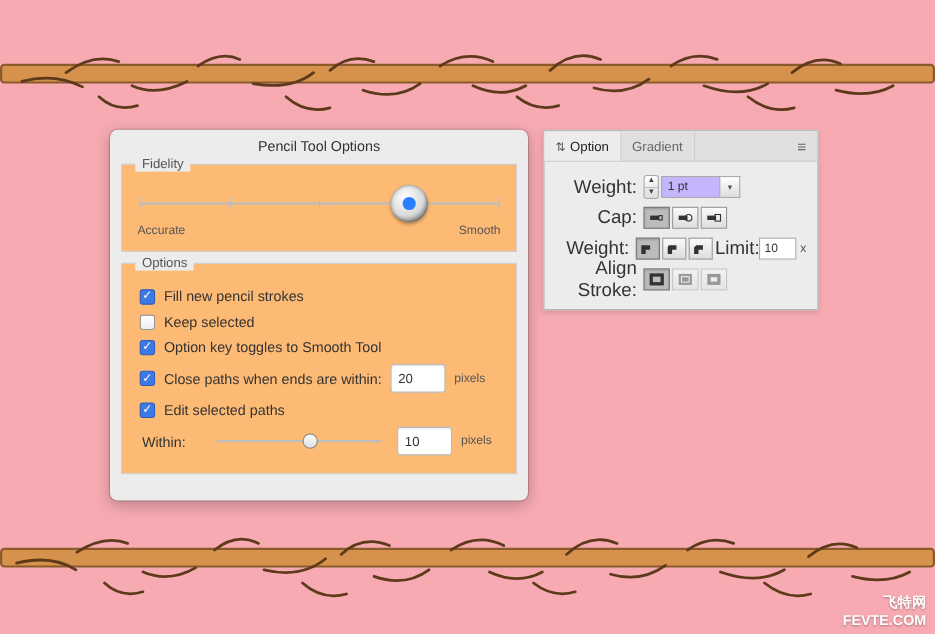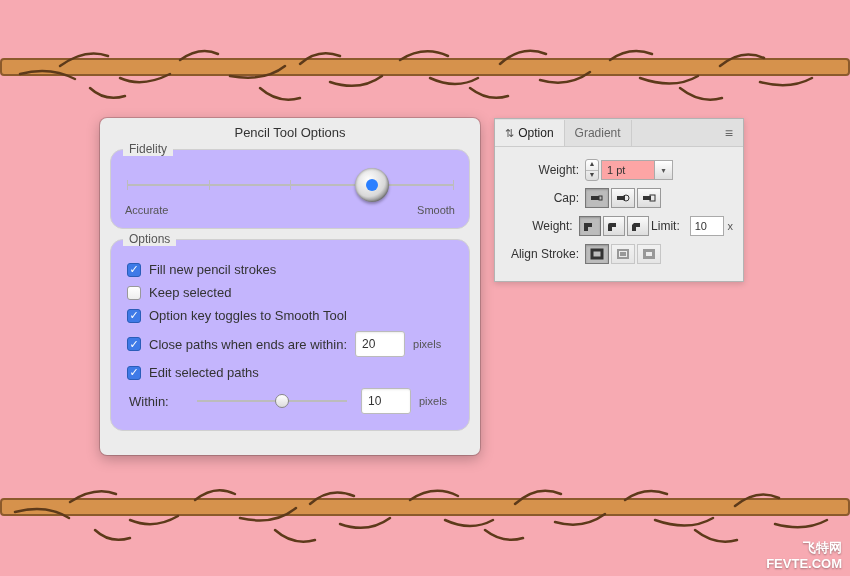--- a/index.html
+++ b/index.html
@@ -18,22 +18,22 @@
 .branch svg path { stroke:#5d3a1a; fill:none; stroke-width:2.5; stroke-linecap:round; }
 
 .dialog {
   position:absolute; top:118px; left:100px; width:380px;
   background:#ececec; border-radius:7px;
   box-shadow:0 4px 14px rgba(0,0,0,0.25), 0 0 0 1px rgba(0,0,0,0.18);
   padding-bottom:14px;
 }
 .dialog-title { text-align:center; font-size:13px; padding:7px 0 9px; }
 .section {
-  margin:0 10px 10px; border:1px solid #d0d0d0; border-radius:13px;
-  padding:18px 14px 12px; position:relative; background:#c4b5fd;
+  margin:0 10px 10px; border:1px solid #d0d0d0; border-radius:0;
+  padding:18px 14px 12px; position:relative; background:#fdba74;
 }
 .section-label {
   position:absolute; top:-8px; left:12px; background:#ececec;
   padding:0 6px; font-size:12px; color:#555;
 }
 .slider-track {
   position:relative; height:22px; margin:6px 2px 8px;
 }
 .slider-line { position:absolute; top:10px; left:0; right:0; height:2px; background:#bcbcbc; }
 .tick { position:absolute; top:6px; width:1px; height:10px; background:#bcbcbc; }
@@ -58,25 +58,25 @@
   background:#ececec; border:1px solid #b3b3b3;
   box-shadow:0 2px 6px rgba(0,0,0,0.15);
 }
 .panel-tabs { display:flex; align-items:center; height:28px; border-bottom:1px solid #ccc; background:#e0e0e0; }
 .ptab { padding:6px 10px; font-size:12px; color:#666; border-right:1px solid #ccc; }
 .ptab.active { background:#ececec; color:#222; }
 .ptab .linkarrows { font-size:11px; margin-right:4px; color:#555; }
 .panel-menu { margin-left:auto; padding:0 10px; font-size:14px; color:#666; }
 .panel-body { padding:10px 10px 12px; }
 .prow { display:flex; align-items:center; height:26px; margin-bottom:2px; }
-.plabel { width:80px; text-align:right; font-size:12px; color:#333; padding-right:6px; }
+.plabel { width:80px; text-align:right; font-size:17px; color:#333; padding-right:6px; }
 .stepper { width:14px; height:22px; border:1px solid #aaa; border-radius:3px; background:linear-gradient(#fff,#ddd); display:flex; flex-direction:column; margin-right:2px;}
 .stepper div { flex:1; text-align:center; font-size:7px; color:#444; line-height:1; }
 .stepper div:first-child{border-bottom:1px solid #bbb;}
-.wbox { width:54px; height:20px; border:1px solid #aaa; background:#fca5a5; font-size:11px; display:flex; align-items:center; padding:0 5px; }
+.wbox { width:54px; height:20px; border:1px solid #aaa; background:#c4b5fd; font-size:11px; display:flex; align-items:center; padding:0 5px; }
 .wdrop { width:18px; height:20px; border:1px solid #aaa; border-left:0; background:linear-gradient(#fff,#ddd); display:flex; align-items:center; justify-content:center; font-size:8px; color:#555;}
 .iconbtn { width:24px; height:20px; border:1px solid #999; background:linear-gradient(#fafafa,#ddd); margin-right:2px; display:flex; align-items:center; justify-content:center; }
 .iconbtn.active { background:#bcbcbc; border-color:#777; box-shadow:inset 0 1px 2px rgba(0,0,0,0.2); }
 .iconbtn.disabled { opacity:.45; }
 .iconbtn svg { width:16px; height:14px; }
 .limitbox { width:36px; height:20px; border:1px solid #aaa; background:#fff; font-size:11px; display:flex; align-items:center; padding:0 4px; margin:0 4px;}
 .tail { font-size:11px; color:#555; }
 
 .watermark { position:absolute; right:8px; bottom:4px; font-size:13px; color:#fff; font-weight:bold; text-shadow:0 1px 2px rgba(0,0,0,0.35); text-align:right; line-height:1.25; }
 </style>

